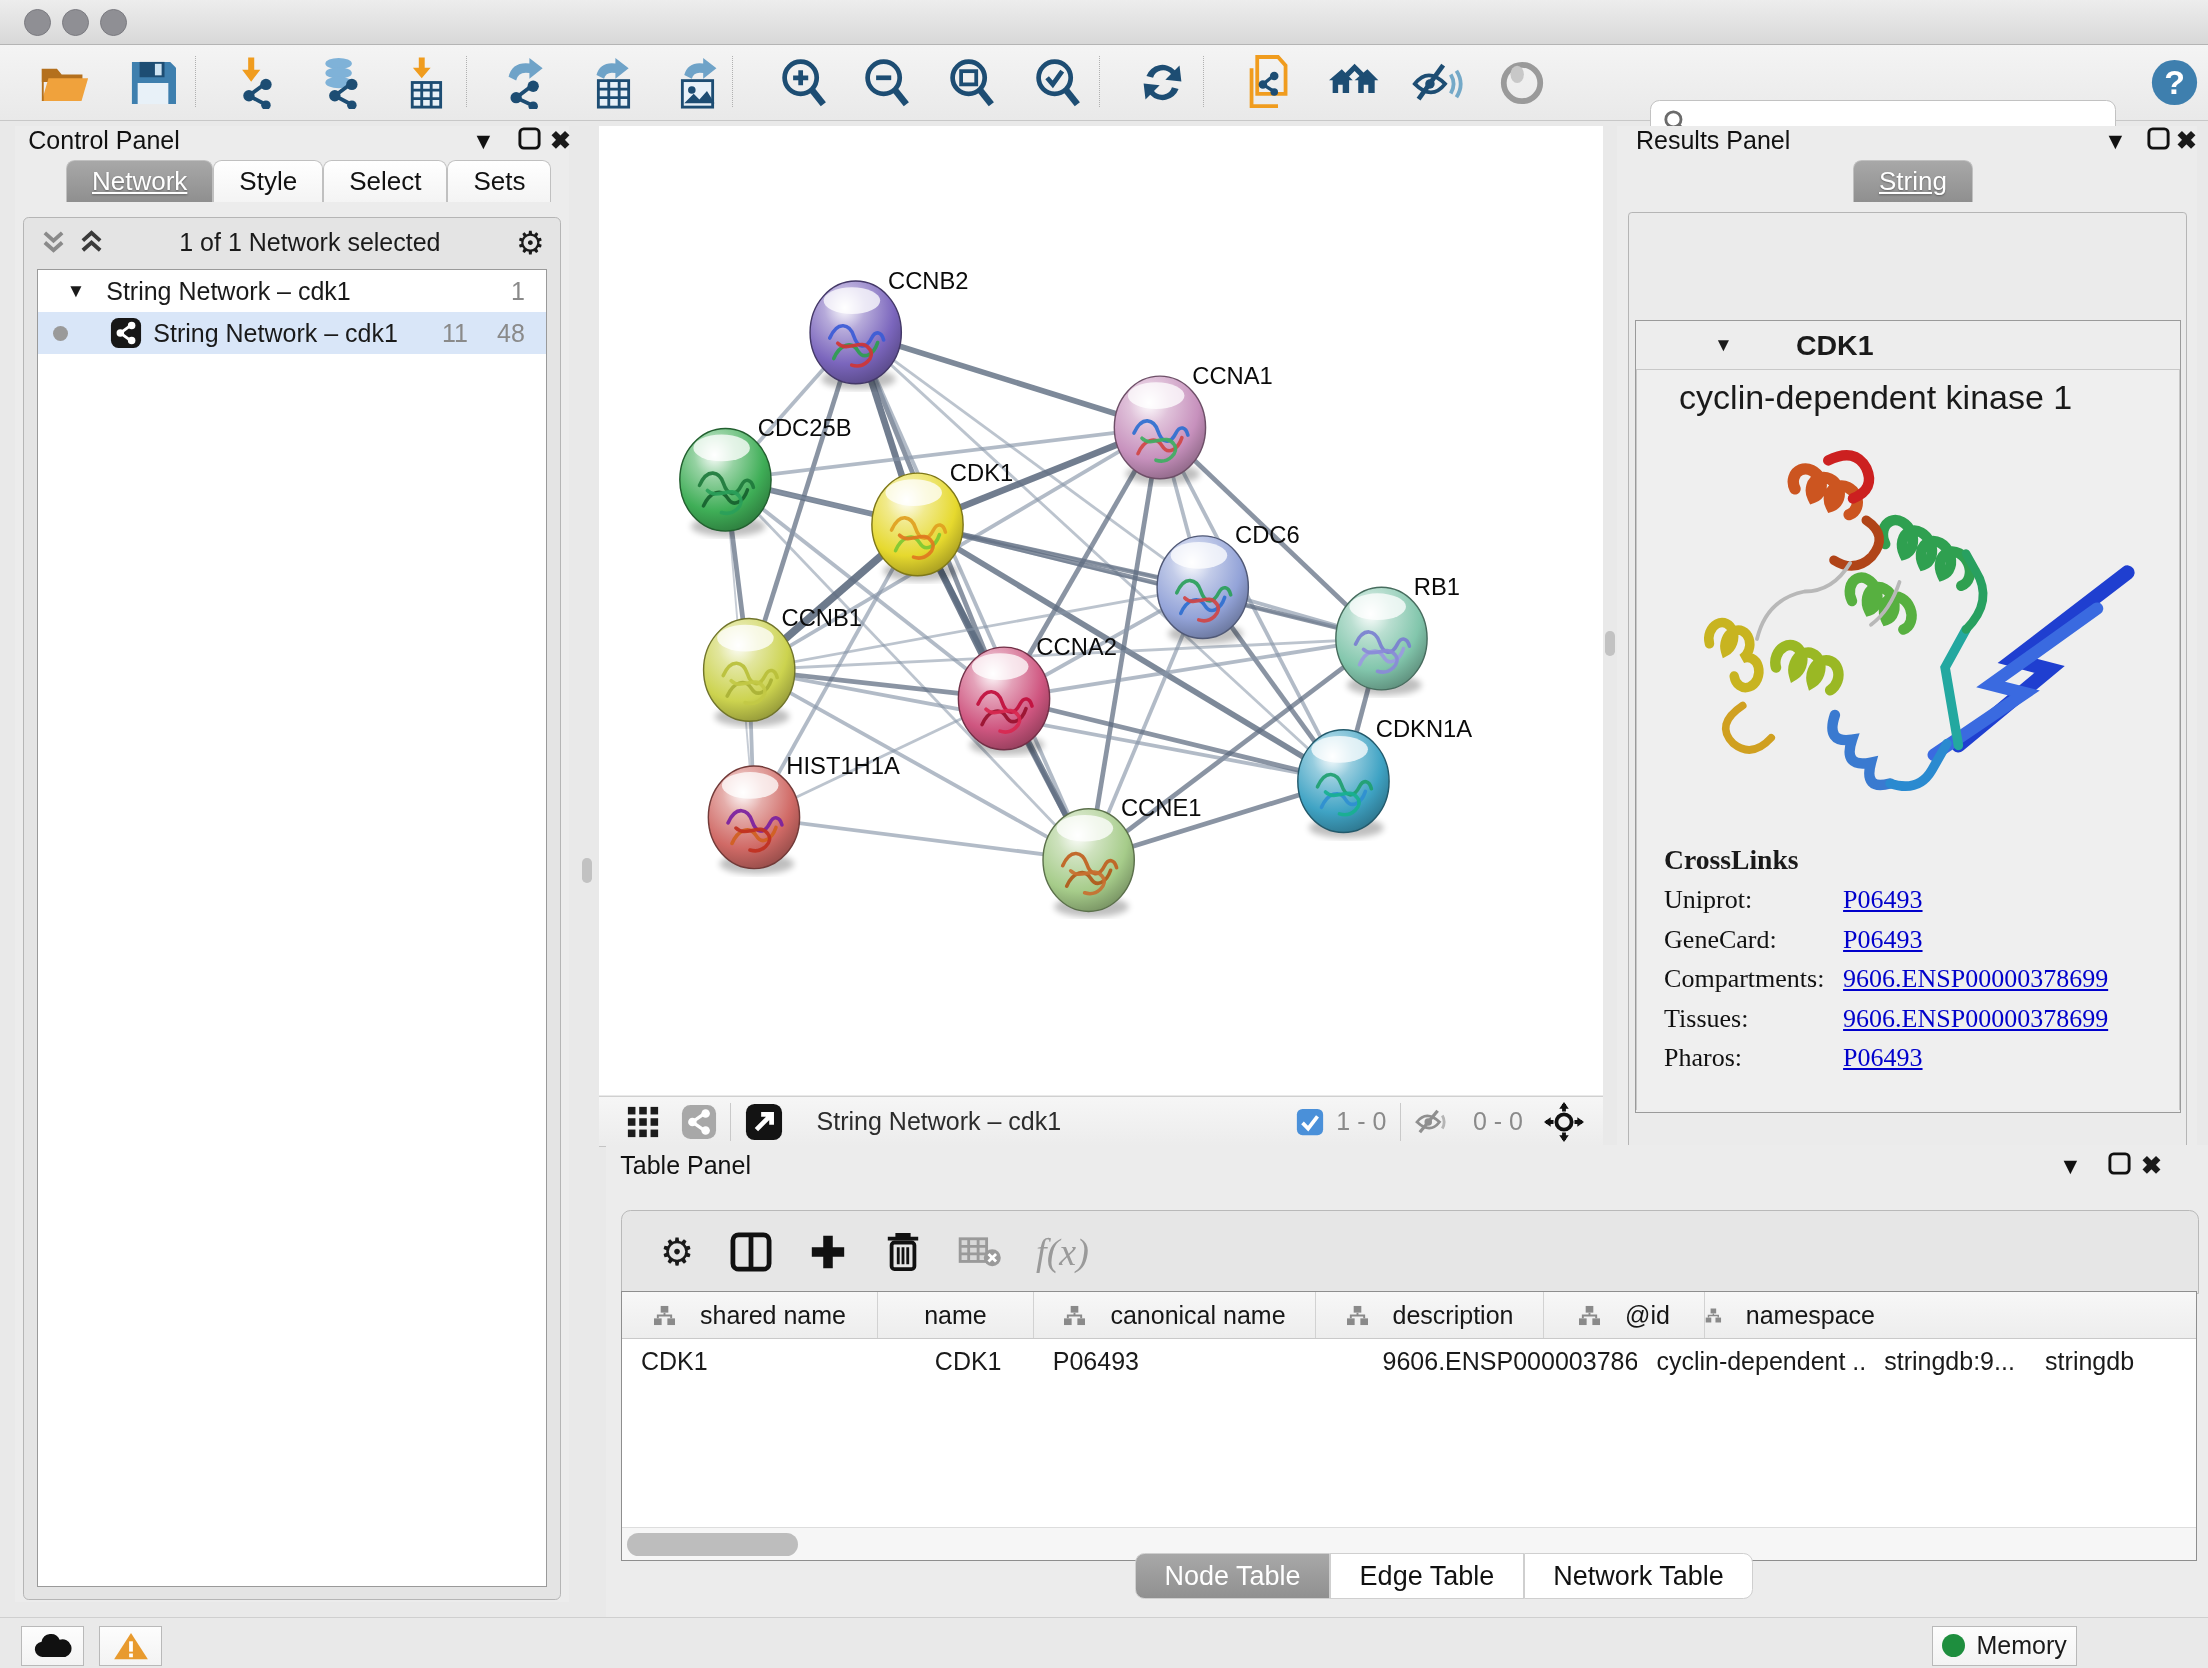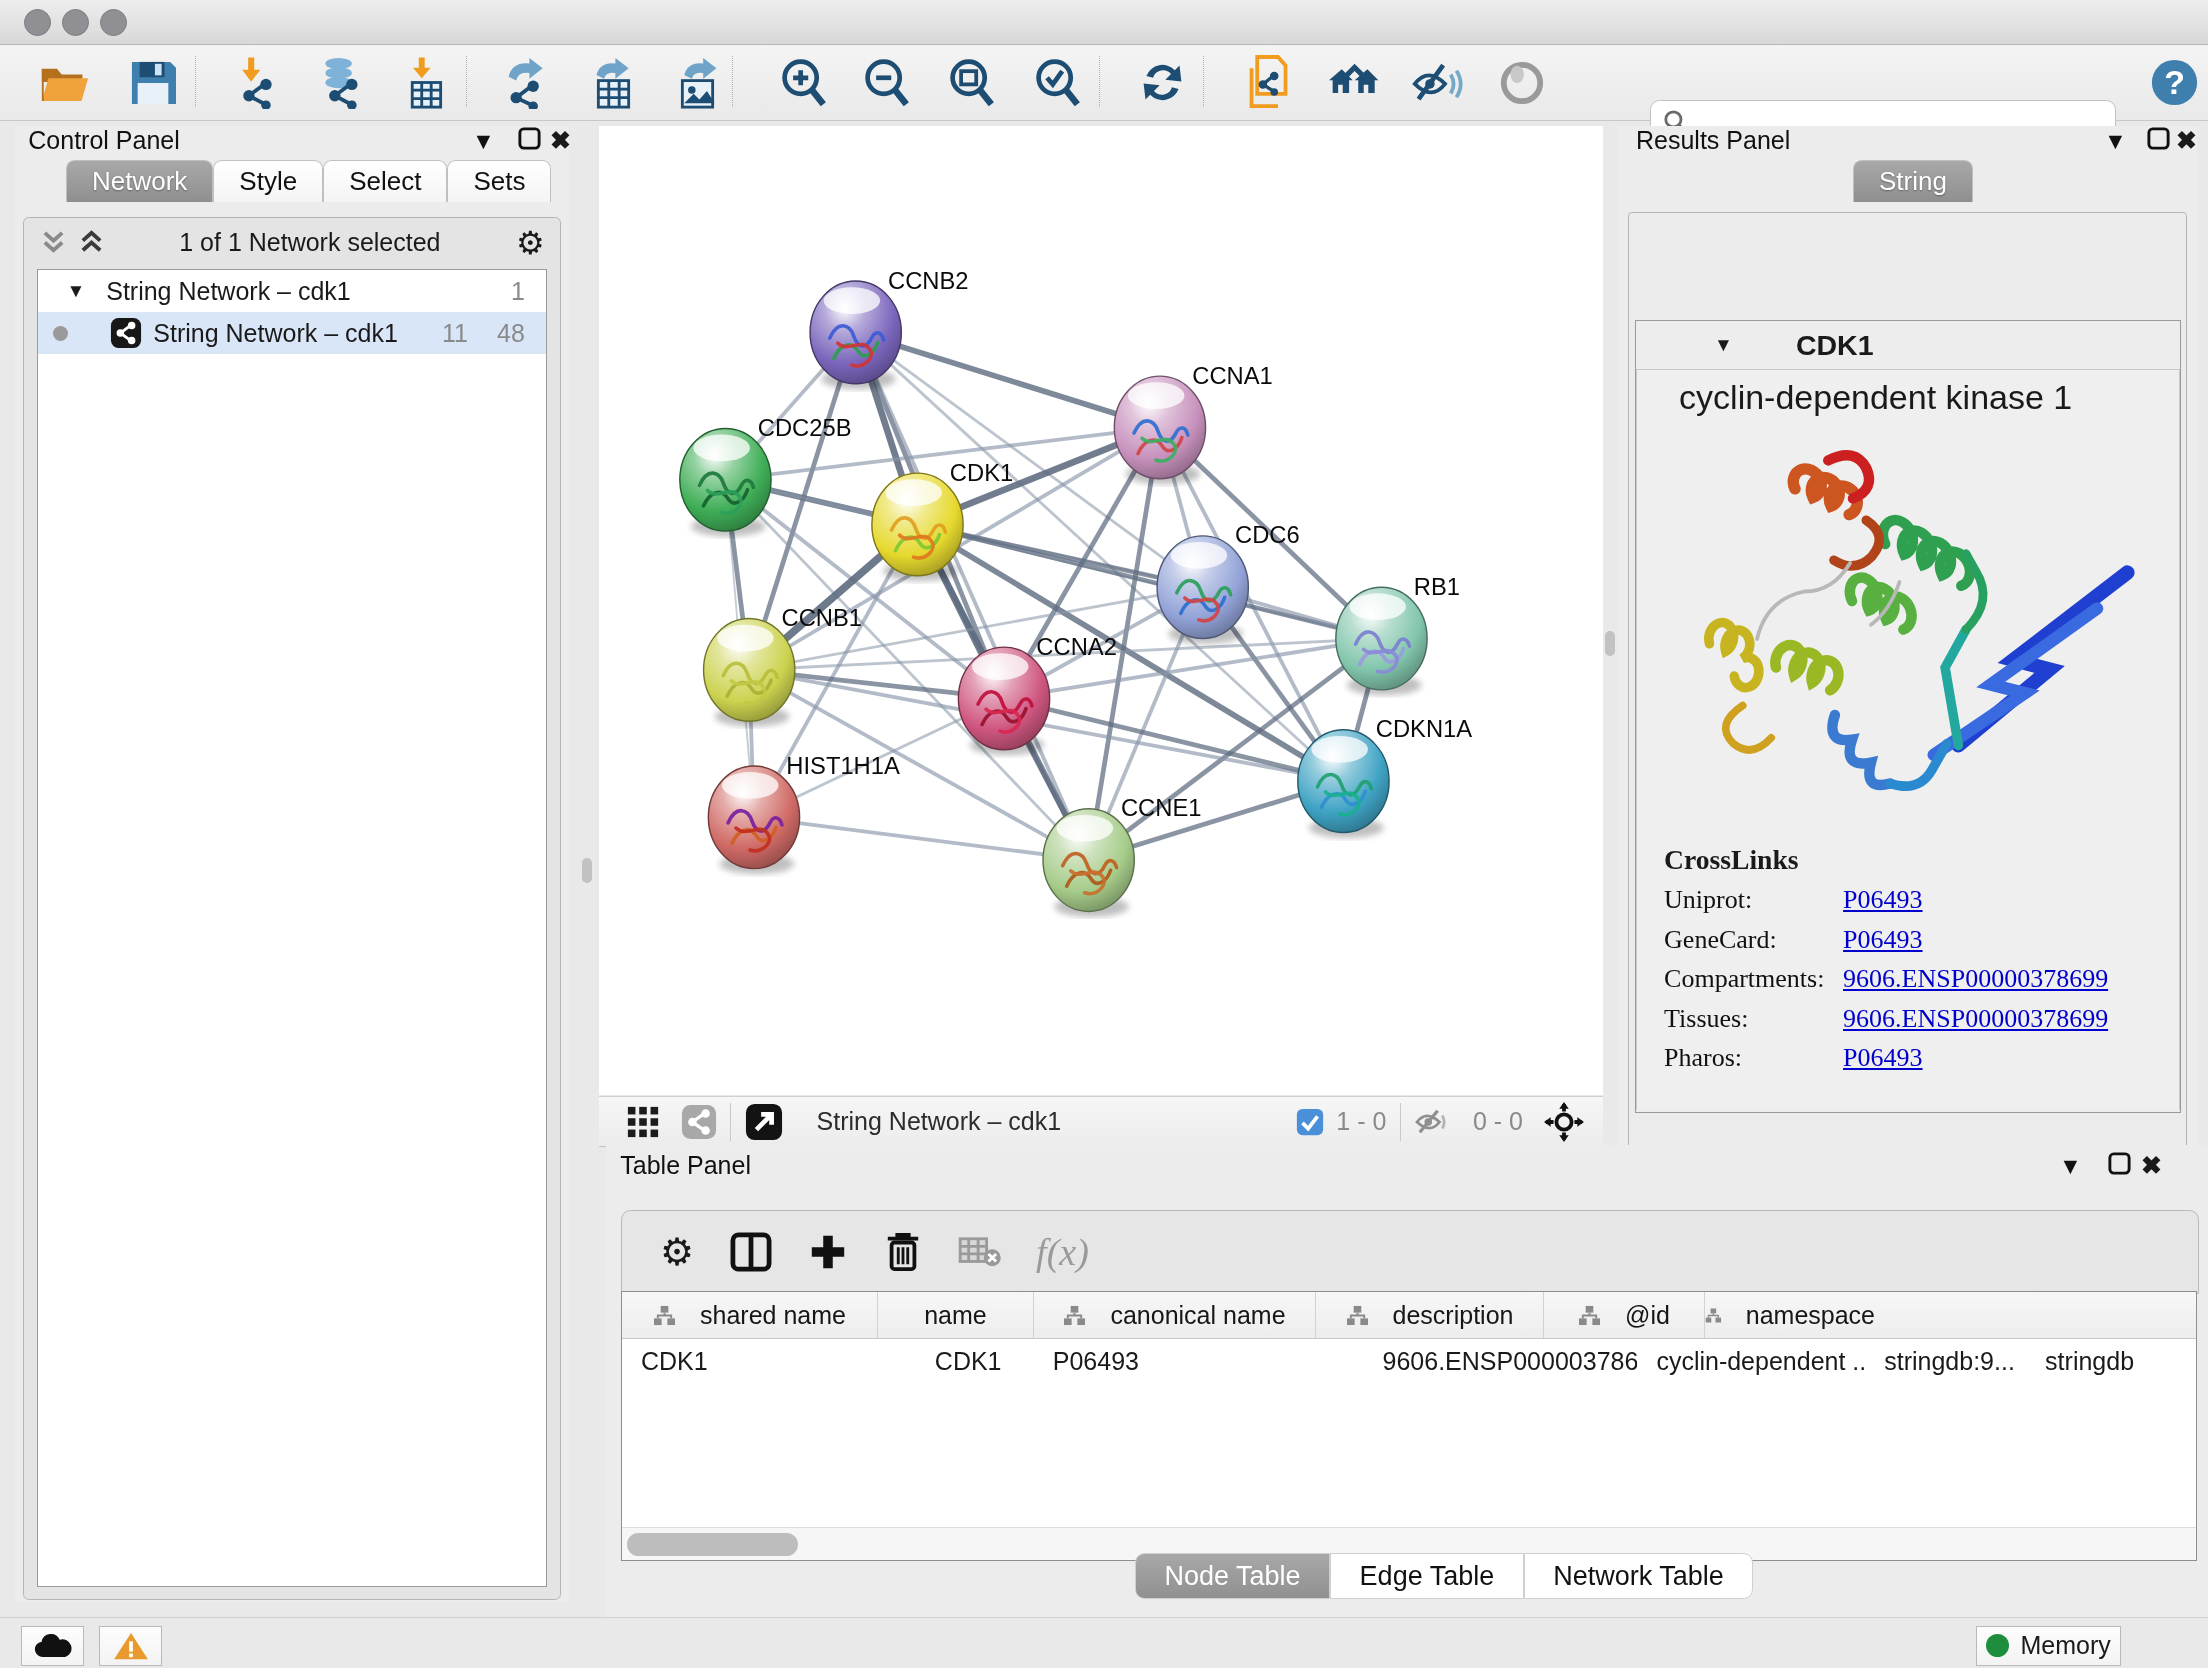--- a/index.html
+++ b/index.html
@@ -20,21 +20,21 @@
   .tb-sep{position:absolute;top:11.4px;width:0;height:51px;border-left:1.9px dotted #b0b0b0;}
   #search-box{position:absolute;left:1650px;top:55px;width:466px;height:44px;background:#fff;
     border:1.9px solid #c2c2c2;border-radius:9.5px;display:flex;align-items:center;padding-left:11.4px;box-sizing:border-box;}
   #search-input{border:none;outline:none;font-size:23px;width:399px;background:transparent;}
   
   .panel-title{font-size:25px;color:#111;}
   .panel-ctrl{font-size:23px;color:#111;}
   .tab{display:inline-block;box-sizing:border-box;text-align:center;font-size:26px;
     background:linear-gradient(#ffffff,#f4f4f4);border:1px solid #c0c0c0;border-bottom:none;
     border-radius:8.6px 8.6px 0 0;color:#111;padding:4.8px 25px;}
-  .tab.active{background:linear-gradient(#a8a8a8,#8f8f8f);color:#fff;text-shadow:0 1px 1.9px rgba(0,0,0,.35);}
+  .tab.active{background:linear-gradient(#a8a8a8,#8f8f8f);color:#fff;text-shadow:0 1px 1.9px rgba(0,0,0,.35);text-decoration:underline;}
   .btn{display:inline-block;box-sizing:border-box;text-align:center;font-size:27px;
     background:linear-gradient(#ffffff,#efefef);border:1px solid #b5b5b5;border-radius:9.5px;}
   
   #control-panel{left:15px;top:126px;width:554px;height:1476px;background:#ececec;}
   #cp-innerbox{position:absolute;left:7.6px;top:91px;width:536px;height:1381px;background:#e4e4e4;
     border:1px solid #b5b5b5;border-radius:5.7px;}
   #cp-statusrow{position:absolute;left:0;top:0;width:100%;height:49px;display:flex;align-items:center;}
   #cp-list{position:absolute;left:13.3px;top:51px;width:508px;height:1316px;background:#fff;border:1px solid #9a9a9a;}
   .tree-row{position:relative;height:42px;display:flex;align-items:center;font-size:25px;}
   .tree-row.selected{background:#d9e6f8;}
@@ -810,20 +810,20 @@
           <path d="M10 26 a8 8 0 0 1 -2 -16 a10 10 0 0 1 19 -2 a7 7 0 0 1 6 18z" fill="#111"></path>
         </svg>
     </div>
     <div class="sb-btn" style="left:99px;width:61px;">
       <svg width="36" height="30" viewBox="0 0 38 32">
           <path d="M19 2 L37 30 H1z" fill="#e89a2e"></path>
           <rect x="17" y="11" width="4" height="11" fill="#fff"></rect>
           <rect x="17" y="24" width="4" height="4" fill="#fff"></rect>
         </svg>
     </div>
-    <div class="sb-btn" style="left:1976px;width:143px;">
+    <div class="sb-btn" style="left:1932px;width:143px;">
       <span id="mem-dot" style="width: 23px; height: 23px; border-radius: 50%; display: inline-block; margin-right: 11.4px; background: rgb(30, 142, 62);"></span>
       <span style="font-size:25px;">Memory</span>
     </div>
   </div>
 
 </div>
 
 
 </body></html>

